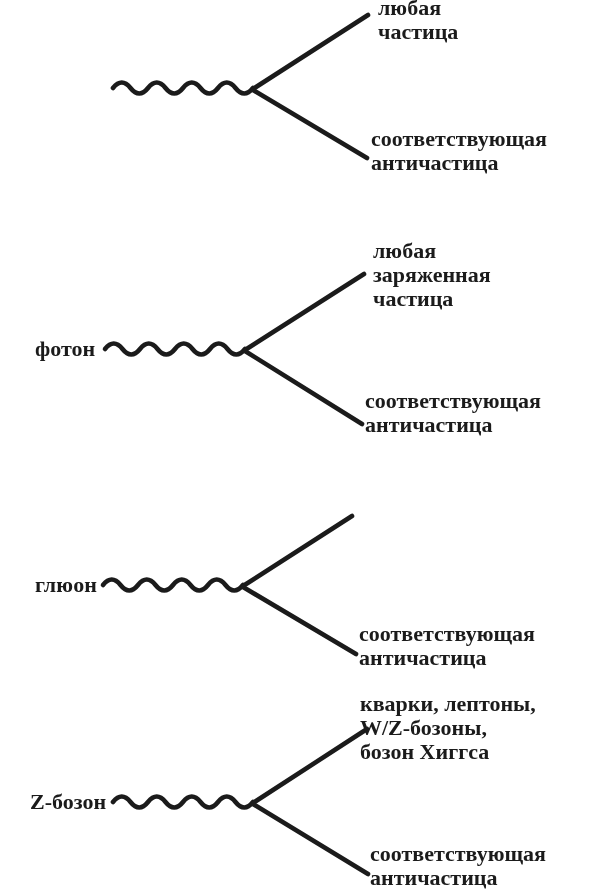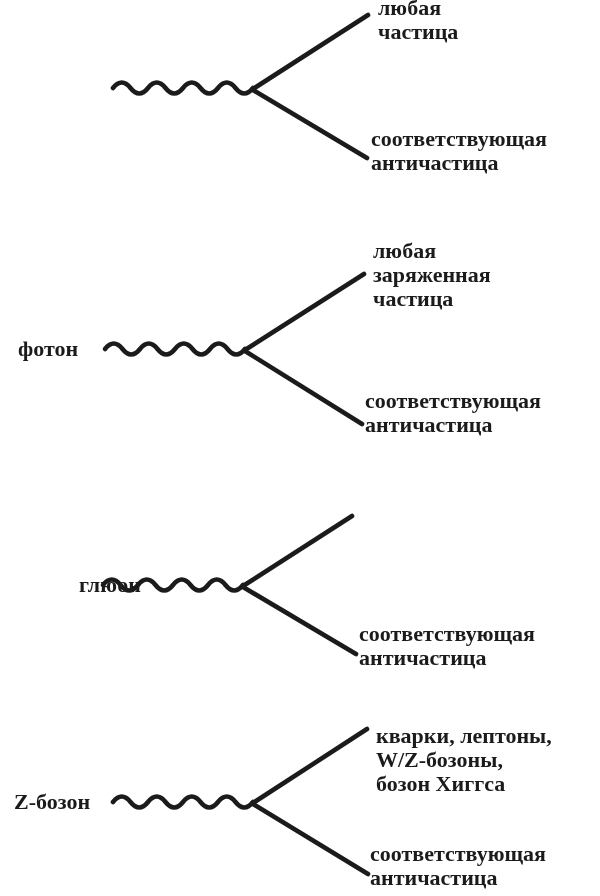--- a/index.html
+++ b/index.html
@@ -59,31 +59,31 @@
       <line x1="253" y1="803" x2="367" y2="729"></line>
       <line x1="253" y1="804" x2="368" y2="874"></line>
     </g>
   </svg>
 
   <div class="label" style="left:378px; top:-4px;">любая
 частица</div>
   <div class="label" style="left:371px; top:127px;">соответствующая
 античастица</div>
 
-  <div class="label" style="left:18px; top:337px;">фотон</div>
+  <div class="label" style="left:35px; top:337px;">фотон</div>
   <div class="label" style="left:373px; top:239px;">любая
 заряженная
 частица</div>
   <div class="label" style="left:365px; top:389px;">соответствующая
 античастица</div>
 
-  <div class="label" style="left:35px; top:573px;margin-left:44px;">глюон</div>
+  <div class="label" style="left:35px; top:573px;">глюон</div>
   <div class="label" style="left:359px; top:622px;">соответствующая
 античастица</div>
 
-  <div class="label" style="left:14px; top:790px;">Z-бозон</div>
-  <div class="label" style="left:376px; top:692px;margin-top:32px;">кварки, лептоны,
+  <div class="label" style="left:30px; top:790px;">Z-бозон</div>
+  <div class="label" style="left:360px; top:692px;">кварки, лептоны,
 W/Z-бозоны,
 бозон Хиггса</div>
   <div class="label" style="left:370px; top:842px;">соответствующая
 античастица</div>
 
 </div>
 
 </body></html>

